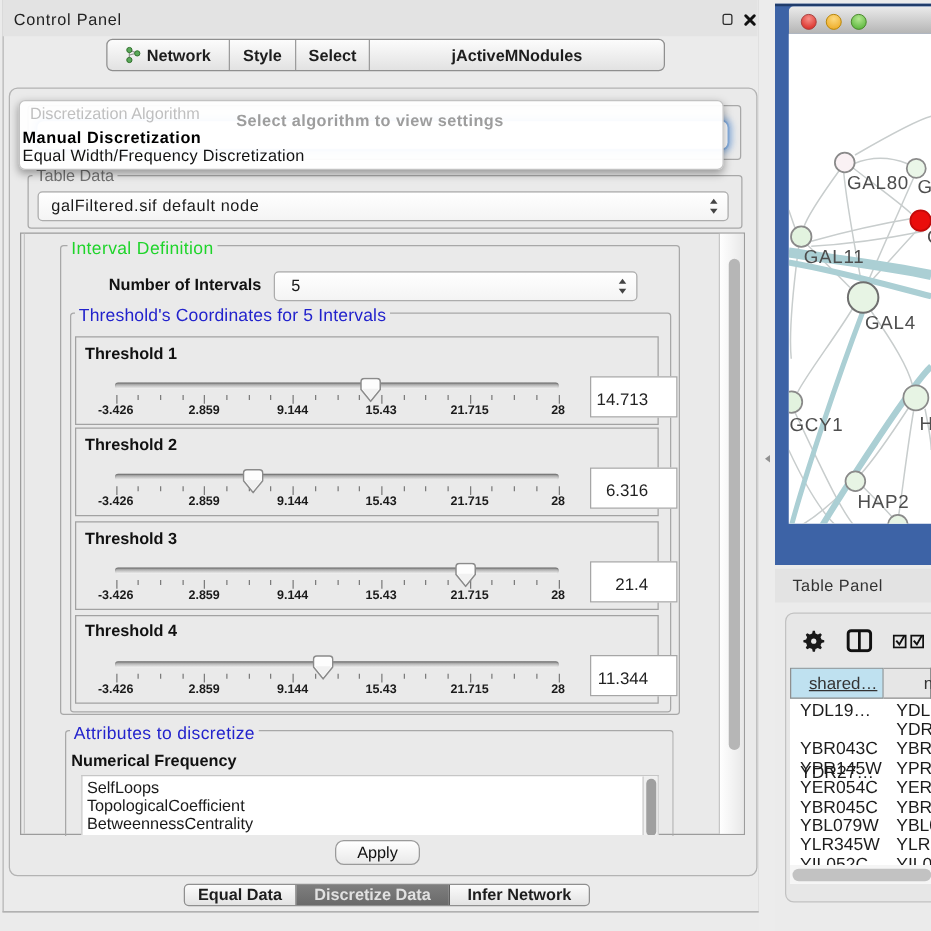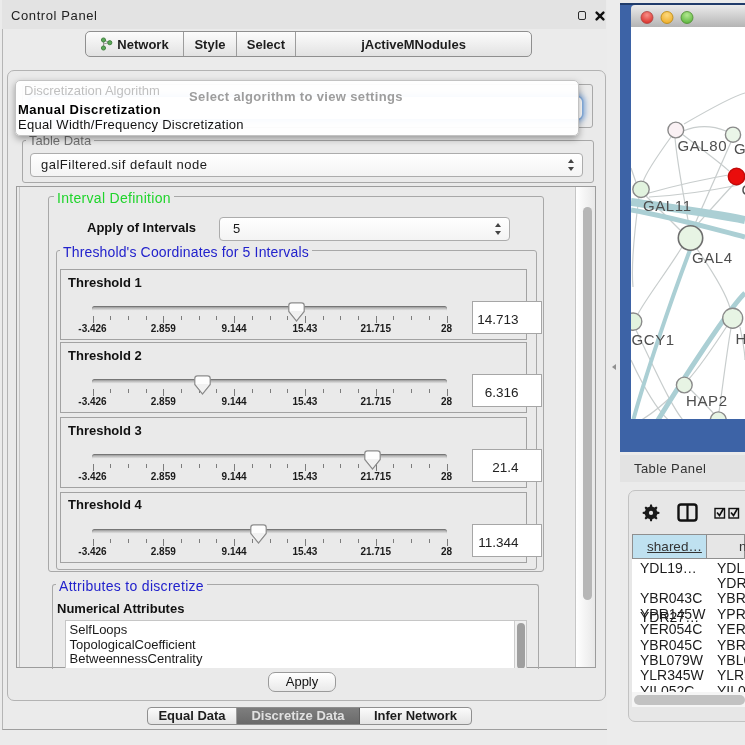--- a/index.html
+++ b/index.html
@@ -79,21 +79,21 @@
 
 <div class="abs" style="left:16px;top:186px;width:580px;height:482px;border:1px solid #9c9c9c;box-sizing:border-box;background:#eaeaea;"></div>
 <div class="abs" style="left:19px;top:187px;width:1px;height:480px;background:#c6c6c6;"></div>
 <div class="abs" style="left:575px;top:187px;width:1px;height:480px;background:#c6c6c6;"></div>
 <div class="abs" style="left:576px;top:187px;width:19px;height:480px;background:linear-gradient(90deg,#ffffff,#e8e8e8);"></div>
 <div class="abs" style="left:582.5px;top:207px;width:9px;height:393px;border-radius:4.5px;background:#b6b6b6;"></div>
 
 <div class="grpborder" style="left:48px;top:196px;width:494px;height:374px;"></div>
 <div class="grplabel" style="left:54px;top:192px;font-size:14px;color:#1fd42b;letter-spacing:0.3px;">Interval Definition</div>
 
-<div class="abs" style="left:87px;top:220px;font-size:13px;font-weight:bold;color:#111;">Apply of Intervals</div>
+<div class="abs" style="left:87px;top:220px;font-size:13px;font-weight:bold;color:#111;">Number of Intervals</div>
 <div class="combo" style="left:219px;top:217px;width:289px;height:22px;line-height:22px;">
   <span class="ctext" style="left:13px;">5</span>
     <span class="spin"></span>
   </div>
 
 <div class="grpborder" style="left:56px;top:250px;width:479px;height:318px;"></div>
 <div class="grplabel" style="left:60px;top:246px;font-size:14px;color:#2222cc;letter-spacing:0.15px;">Threshold's Coordinates for 5 Intervals</div>
 
 <div id="thresholds">
     <div class="tbox" style="top:269px;">
@@ -238,21 +238,21 @@
         <path d="M3.5 0.8 L13.5 0.8 Q16.2 0.8 16.2 3.5 L16.2 9.5 L8.5 19 L0.8 9.5 L0.8 3.5 Q0.8 0.8 3.5 0.8 Z" fill="#fdfdfd" stroke="#8b8b8b" stroke-width="1.2"></path>
         <path d="M2 9 L15 9 L8.5 17.5 Z" fill="#f1f1f1" stroke="none"></path>
       </svg>
       <div class="tfield">11.344</div>
     </div>
   </div>
 
 <div class="abs" style="left:52px;top:584px;width:485px;height:84px;border:1px solid #a8a8a8;
   border-bottom:none;border-radius:3px 3px 0 0;"></div>
 <div class="grplabel" style="left:56px;top:580px;font-size:14px;color:#2222cc;letter-spacing:0.3px;">Attributes to discretize</div>
-<div class="abs" style="left:57px;top:601px;font-size:13px;font-weight:bold;color:#111;">Numerical Attributes</div>
+<div class="abs" style="left:57px;top:601px;font-size:13px;font-weight:bold;color:#111;">Numerical Frequency</div>
 <div class="abs" style="left:65px;top:620px;width:462px;height:47.5px;background:#fff;border:1px solid #c6c6c6;border-bottom:none;box-sizing:border-box;overflow:hidden;">
   <div style="position:absolute;left:3.5px;top:2px;font-size:13px;color:#1a1a1a;line-height:14.5px;">SelfLoops<br>TopologicalCoefficient<br>BetweennessCentrality</div>
   <div style="position:absolute;right:0;top:0;width:11px;height:47.5px;background:#f0f0f0;border-left:1px solid #ccc;"></div>
   <div style="position:absolute;right:1.5px;top:2px;width:8px;height:46px;border-radius:4px;background:#9f9f9f;"></div>
 </div>
 
 <div class="abs" style="left:268px;top:672px;width:66px;height:17.5px;border:1px solid #9a9a9a;border-radius:7px;
   background:linear-gradient(#ffffff,#e9e9e9);text-align:center;font-size:13px;color:#111;line-height:17.5px;">Apply</div>
 
 <div class="abs" style="left:147px;top:706.5px;width:323px;height:16.5px;display:flex;

